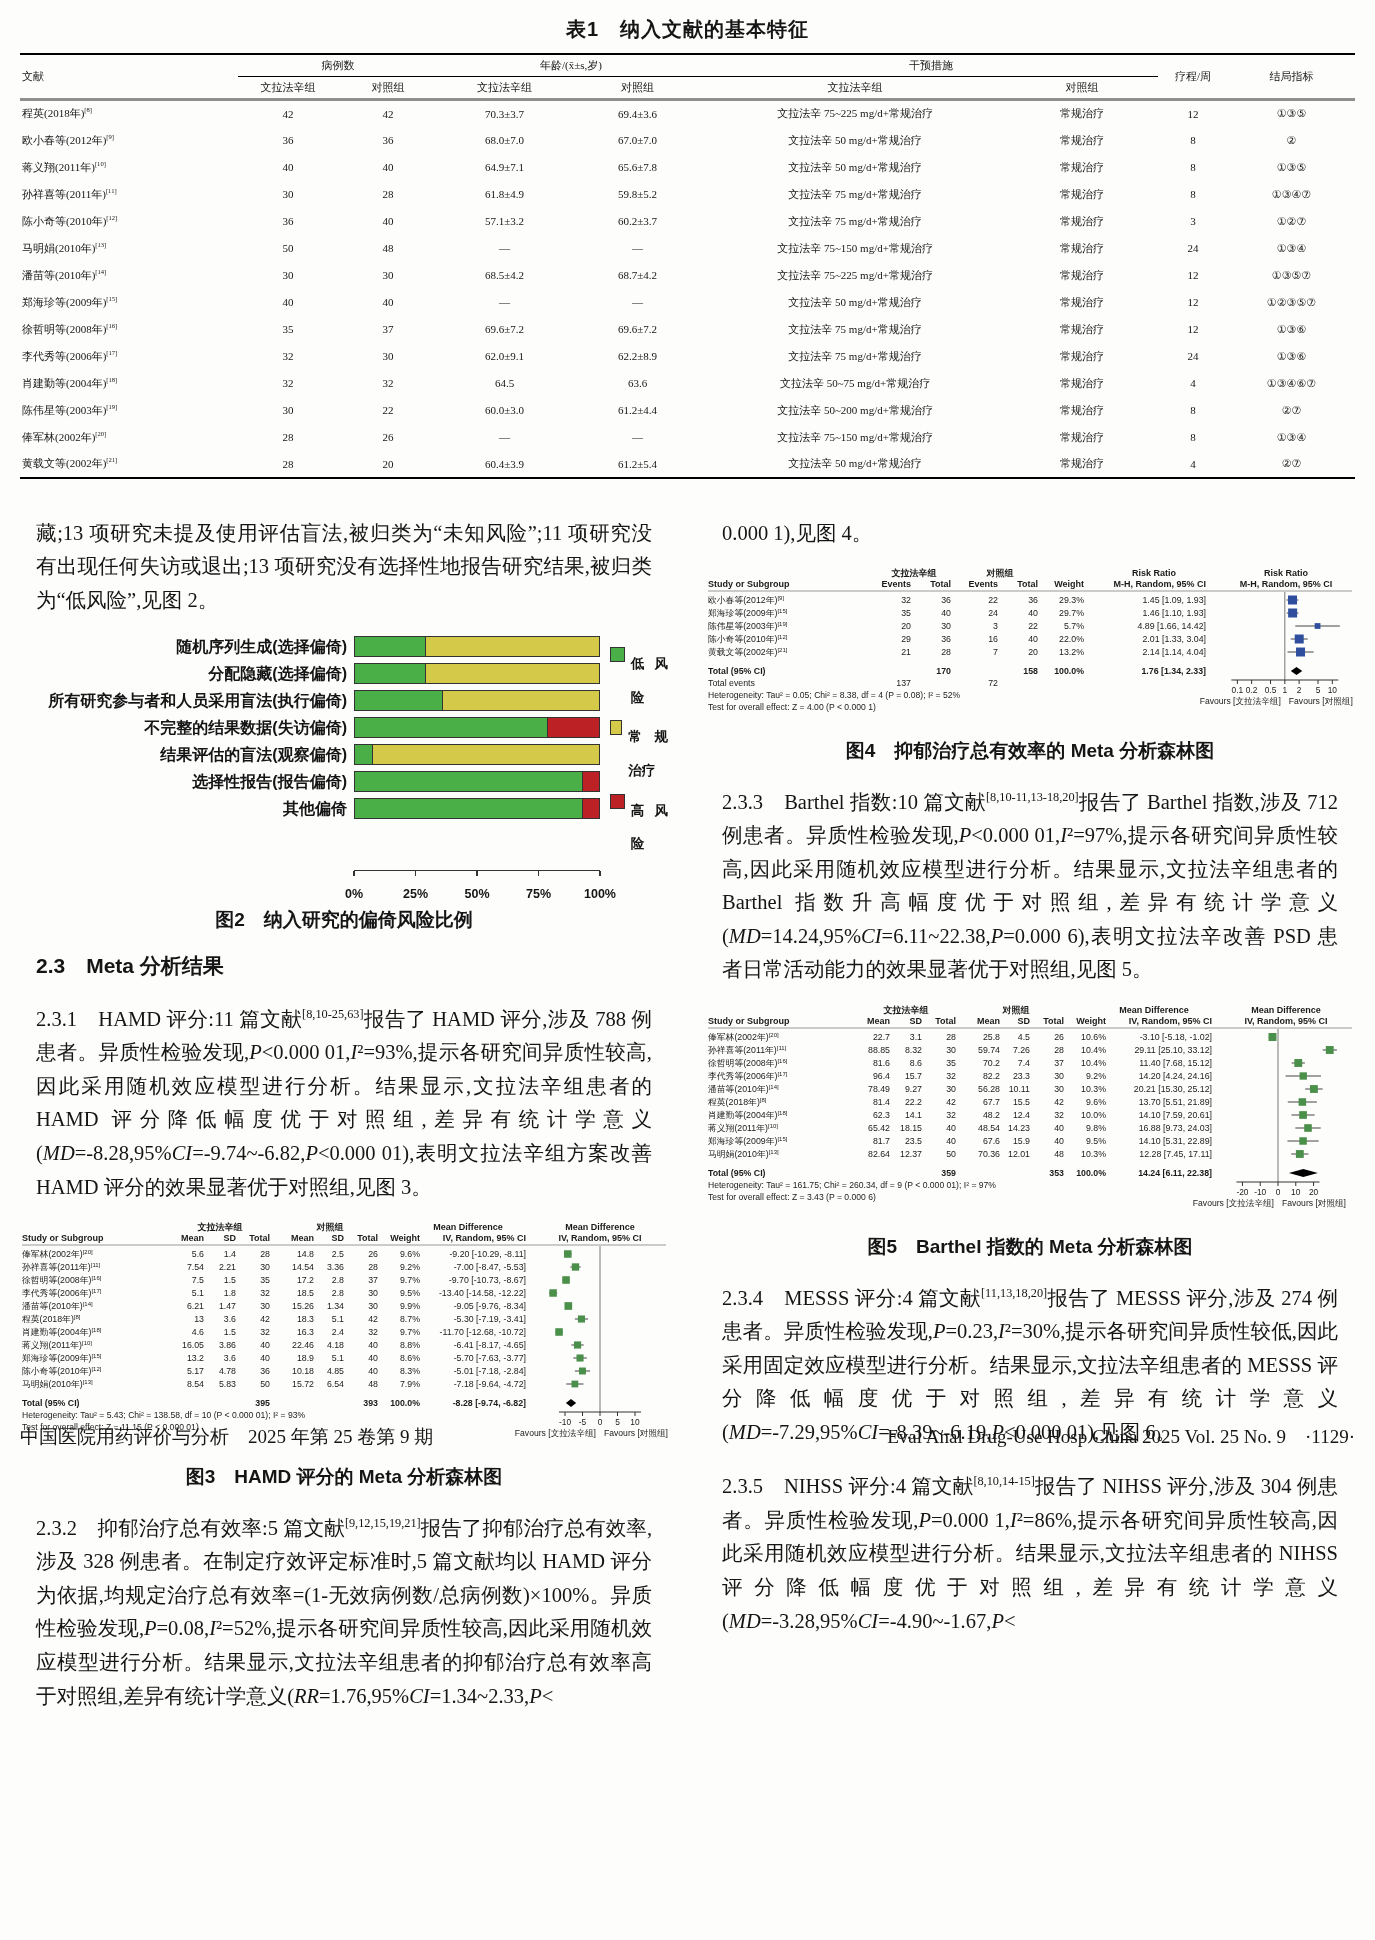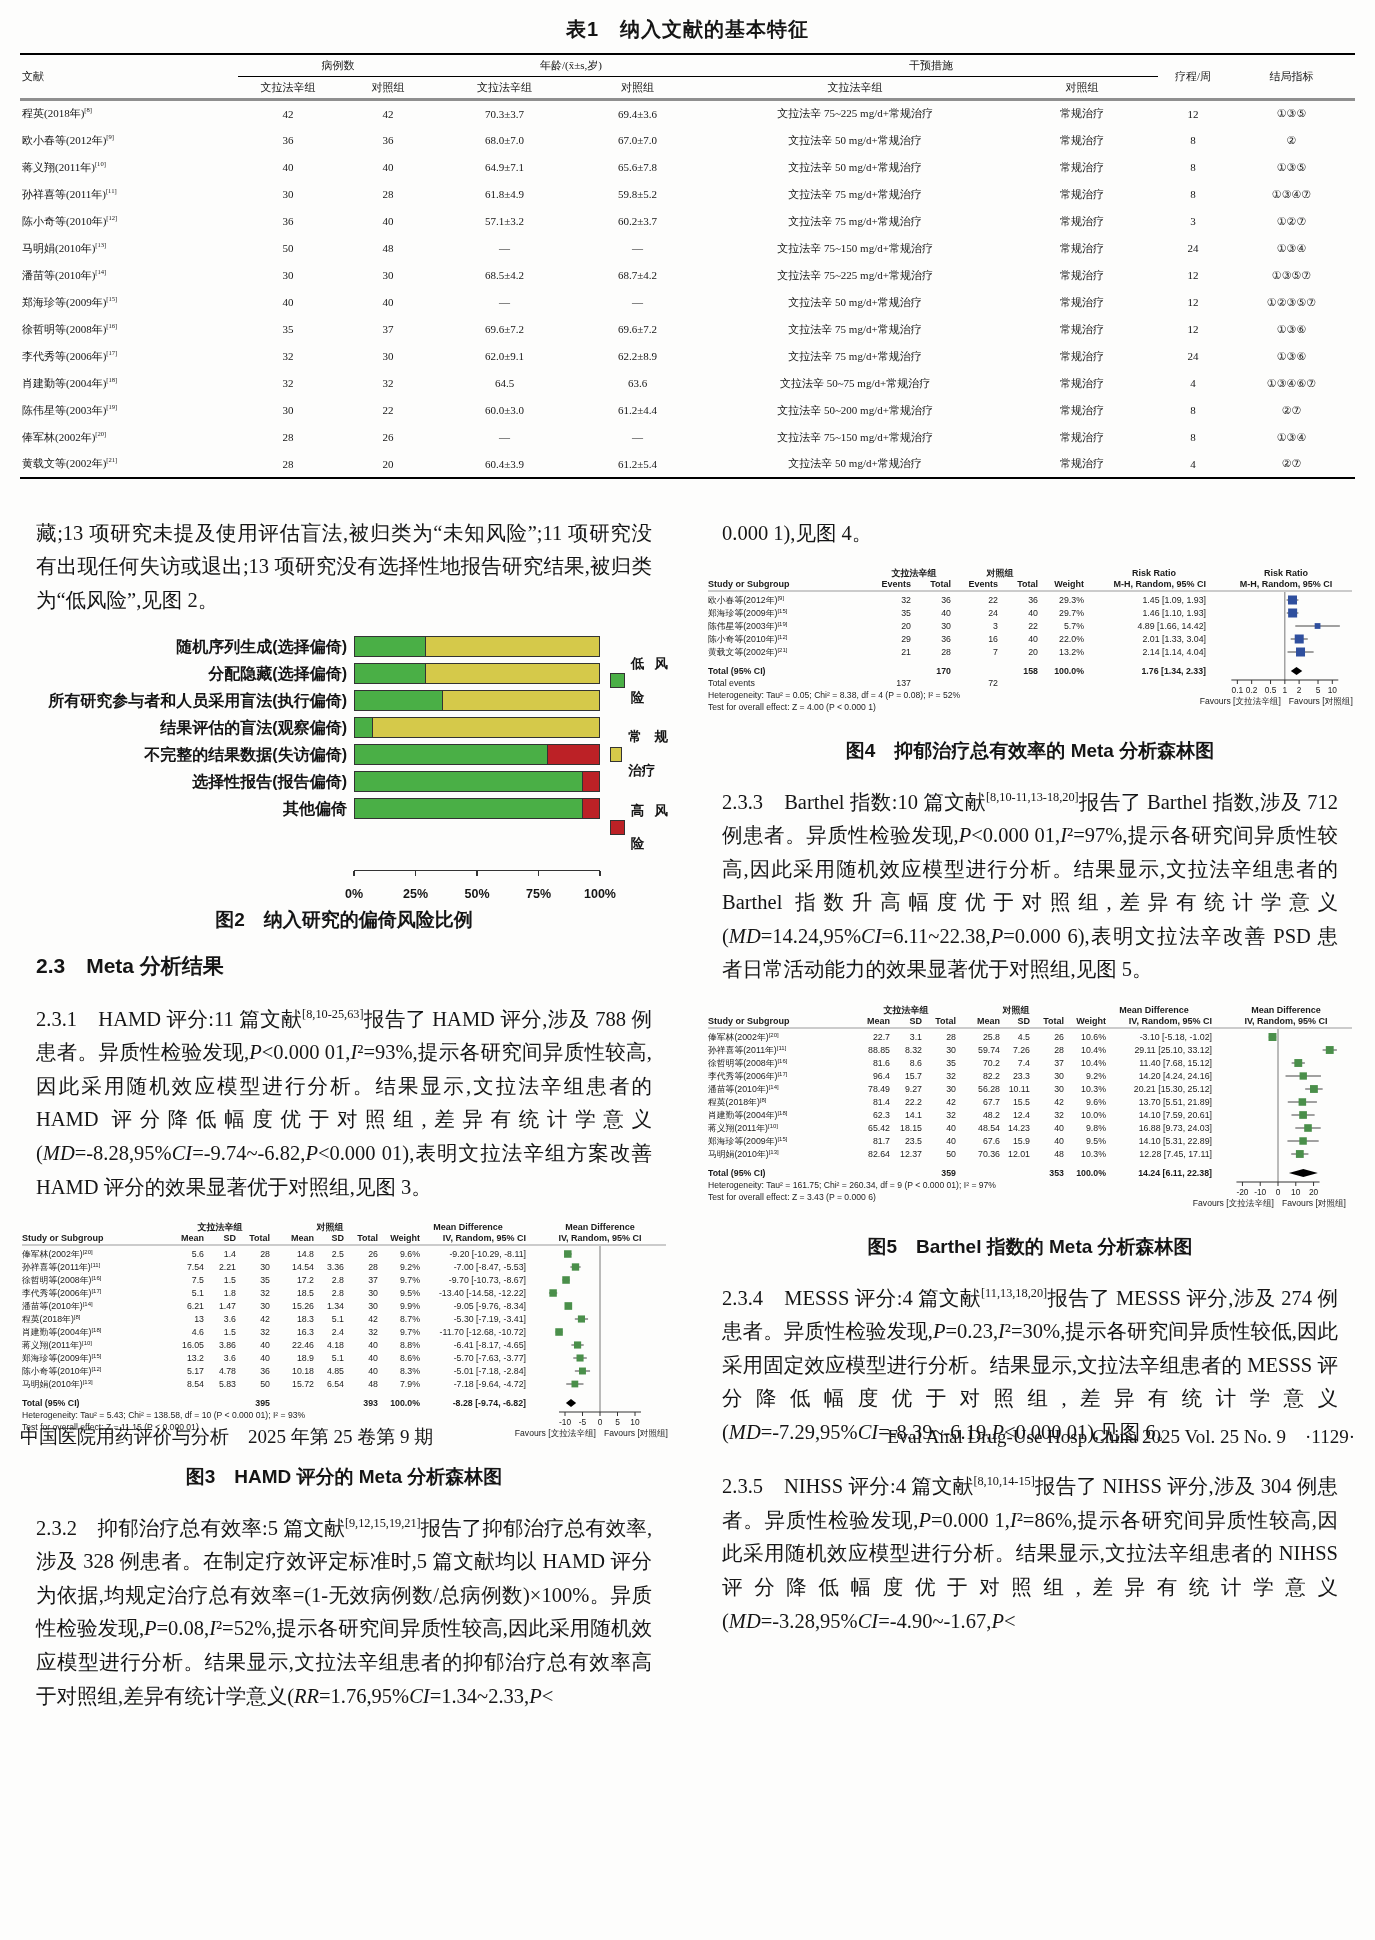--- a/index.html
+++ b/index.html
@@ -32,21 +32,21 @@
   
   .riskchart { margin:12px 0 0; font-family:"Liberation Sans",sans-serif; }
   .rc-flex { display:flex; }
   .rc-rows { width:584px; }
   .rb-row { display:flex; align-items:center; height:27px; }
   .rb-label { width:334px; text-align:right; padding-right:7px; font-size:16px; font-weight:700; line-height:15px; }
   .rb-bar { width:246px; height:21px; border:1.3px solid #333; display:flex; background:#fff; }
   .rb-seg { height:100%; }
   .rb-seg + .rb-seg { border-left:1px solid #333; }
   .rc-legend { margin-left:10px; align-self:center; padding-top:8px; }
-  .lg-item { display:flex; align-items:center; margin:6px 0; }
+  .lg-item { display:flex; align-items:flex-start; margin:6px 0; }
   .lg-swatch { width:16px; height:15px; border:1.3px solid #333; margin-right:6px; }
   .lg-label { font-size:13.5px; font-weight:700; }
   .rc-axis { position:relative; margin-left:334px; width:246px; height:28px; margin-top:3px; border-top:1.6px solid #333; }
   .rc-tick { position:absolute; top:0; width:1.5px; height:5px; background:#333; }
   .rc-ticklabel { position:absolute; top:7px; transform:translateX(-50%); font-size:12.5px; font-weight:600; }
 
   .forest { margin:6px 0 0; }
 
   
   .footer { position:absolute; left:20px; right:20px; bottom:24px; display:flex; justify-content:space-between; font-size:19px; }
@@ -269,31 +269,31 @@
                 </div>
               </div>
               <div class="rb-row">
                 <div class="rb-label">所有研究参与者和人员采用盲法(执行偏倚)</div>
                 <div class="rb-bar">
                   <div class="rb-seg" style="width:35.7%;background:#4aaf46"></div>
                   <div class="rb-seg" style="width:64.3%;background:#d5c94a"></div>
                 </div>
               </div>
               <div class="rb-row">
+                <div class="rb-label">不完整的结果数据(失访偏倚)</div>
+                <div class="rb-bar">
+                  <div class="rb-seg" style="width:78.6%;background:#4aaf46"></div>
+                  <div class="rb-seg" style="width:21.4%;background:#bc2126"></div>
+                </div>
+              </div>
+              <div class="rb-row">
                 <div class="rb-label">结果评估的盲法(观察偏倚)</div>
                 <div class="rb-bar">
                   <div class="rb-seg" style="width:7.1%;background:#4aaf46"></div>
                   <div class="rb-seg" style="width:92.9%;background:#d5c94a"></div>
-                </div>
-              </div>
-              <div class="rb-row">
-                <div class="rb-label">不完整的结果数据(失访偏倚)</div>
-                <div class="rb-bar">
-                  <div class="rb-seg" style="width:78.6%;background:#4aaf46"></div>
-                  <div class="rb-seg" style="width:21.4%;background:#bc2126"></div>
                 </div>
               </div>
               <div class="rb-row">
                 <div class="rb-label">选择性报告(报告偏倚)</div>
                 <div class="rb-bar">
                   <div class="rb-seg" style="width:92.9%;background:#4aaf46"></div>
                   <div class="rb-seg" style="width:7.1%;background:#bc2126"></div>
                 </div>
               </div>
               <div class="rb-row">

